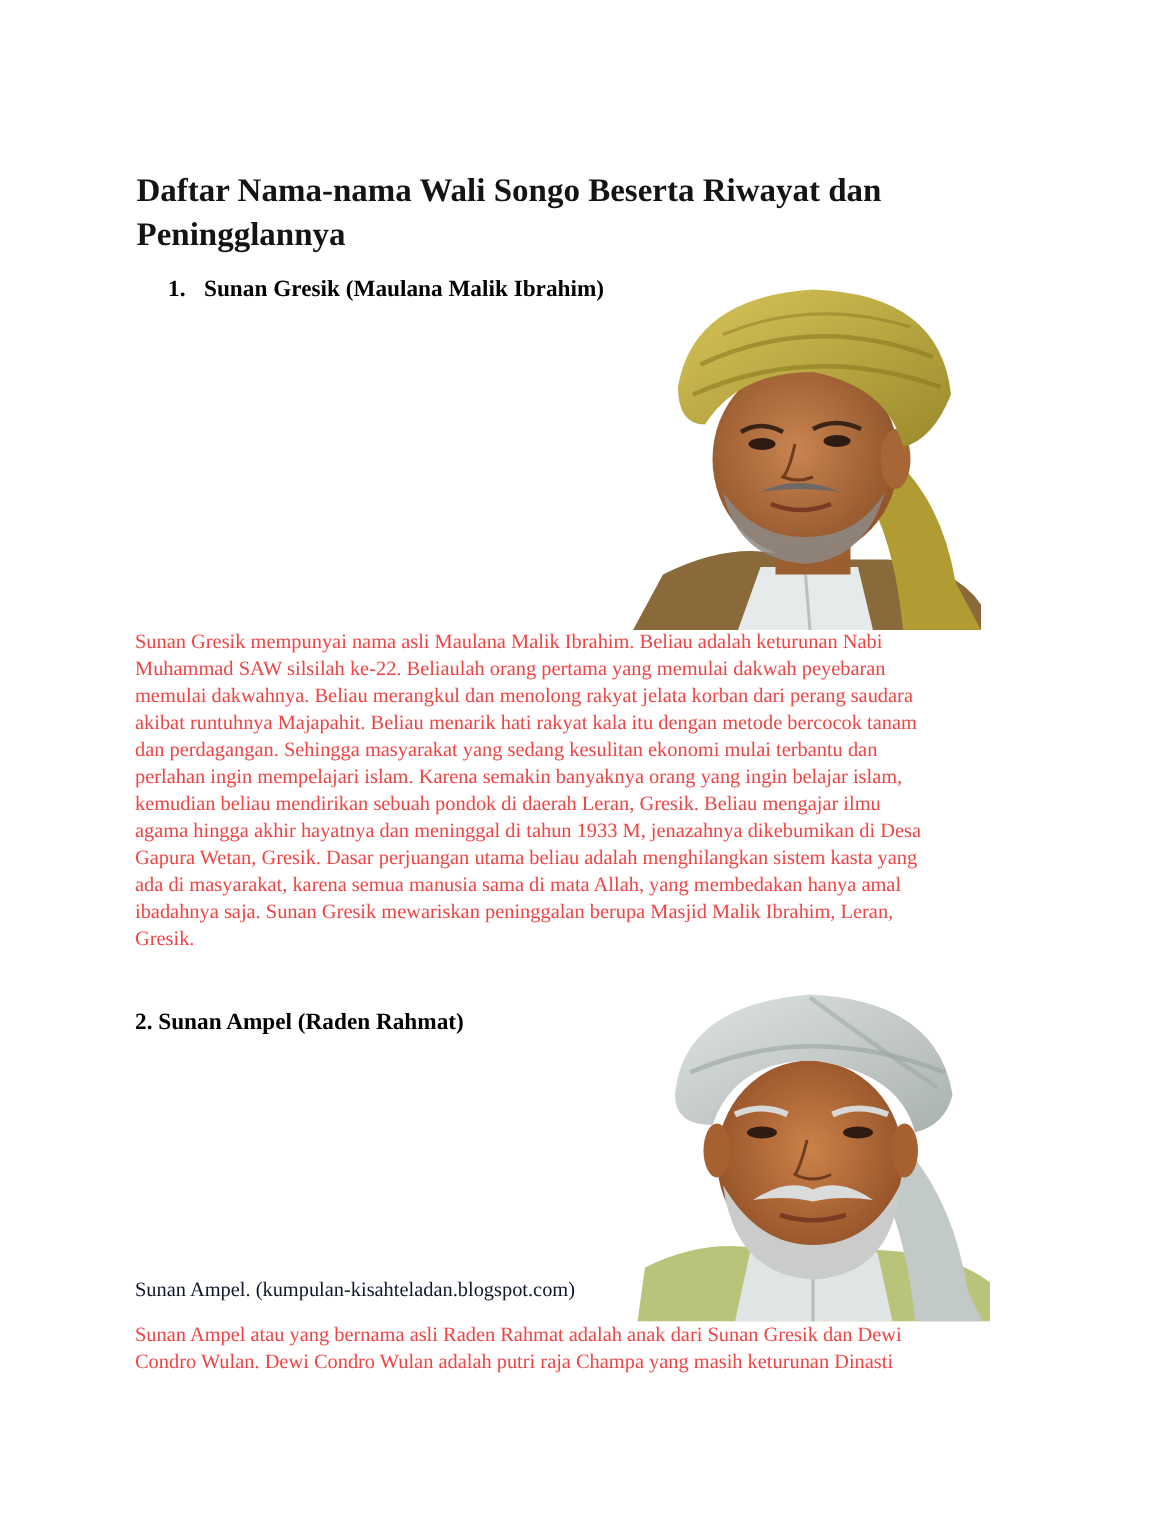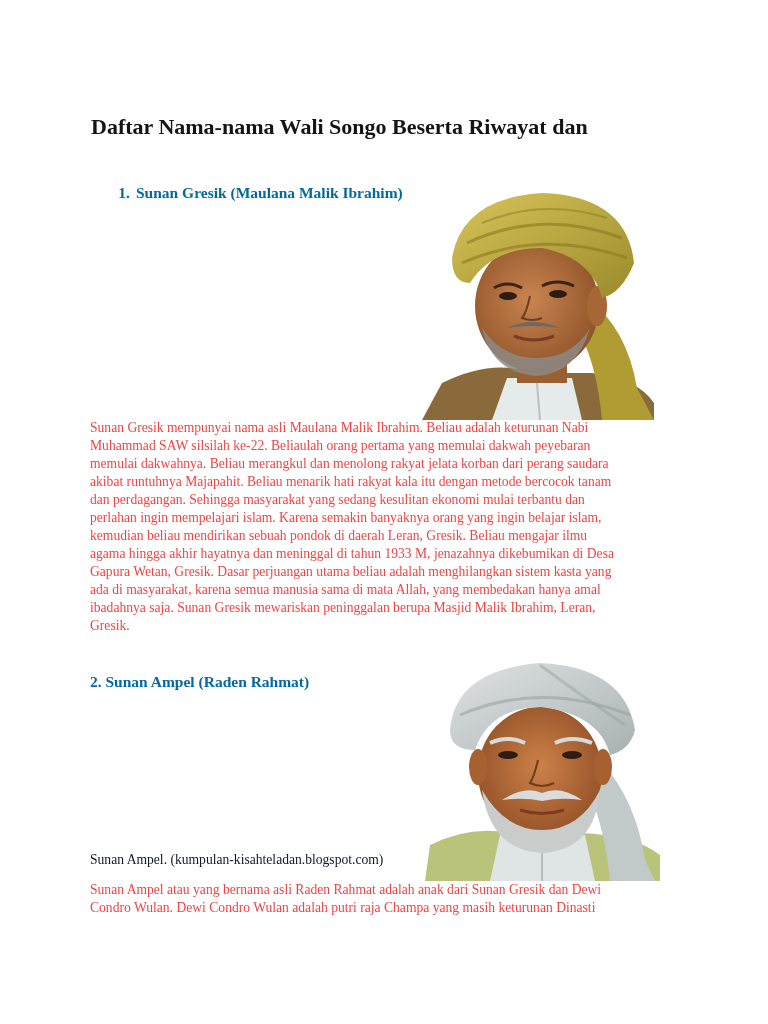--- a/index.html
+++ b/index.html
@@ -11,21 +11,21 @@
       position: relative;
     }
     .page { position: absolute; left: 0; top: 0; width: 768px; height: 792px; }
     .title {
       position: absolute; left: 91px; top: 112px; width: 580px;
       font-size: 22px; font-weight: bold; line-height: 29px; margin: 0;
       color: #141414;
     }
     .heading {
       position: absolute; font-size: 15.5px; font-weight: bold; margin: 0;
-      color: #0369a1; white-space: nowrap; text-align: center;
+      color: #000000; white-space: nowrap;
     }
     .h1 { left: 112px; top: 184px; }
     .h1 .num { display: inline-block; width: 24px; }
     .h2 { left: 90px; top: 673px; }
     .para {
       position: absolute; left: 90px; width: 600px;
       font-size: 13.6px; line-height: 18px; color: #ef4444; margin: 0;
     }
     .para .ln { display: block; white-space: nowrap; }
     .p1 { top: 419px; }
@@ -39,20 +39,21 @@
     .portrait-2 { left: 420px; top: 655px; width: 242px; height: 226px; }
     .portrait svg { width: 100%; height: 100%; display: block; }
   </style>
 </head>
 <body>
 
 <div class="page">
 
   <h1 class="title">
     <span style="display:block">Daftar Nama-nama Wali Songo Beserta Riwayat dan</span>
+    <span style="display:block">Peningglannya</span>
   </h1>
 
   <h2 class="heading h1">
     <span class="num">1.</span><span>Sunan Gresik (Maulana Malik Ibrahim)</span>
   </h2>
 
   <div class="portrait portrait-1">
     <svg viewBox="0 0 232 232">
       <defs>
         <linearGradient id="turb1" x1="0" y1="0" x2="1" y2="1">

